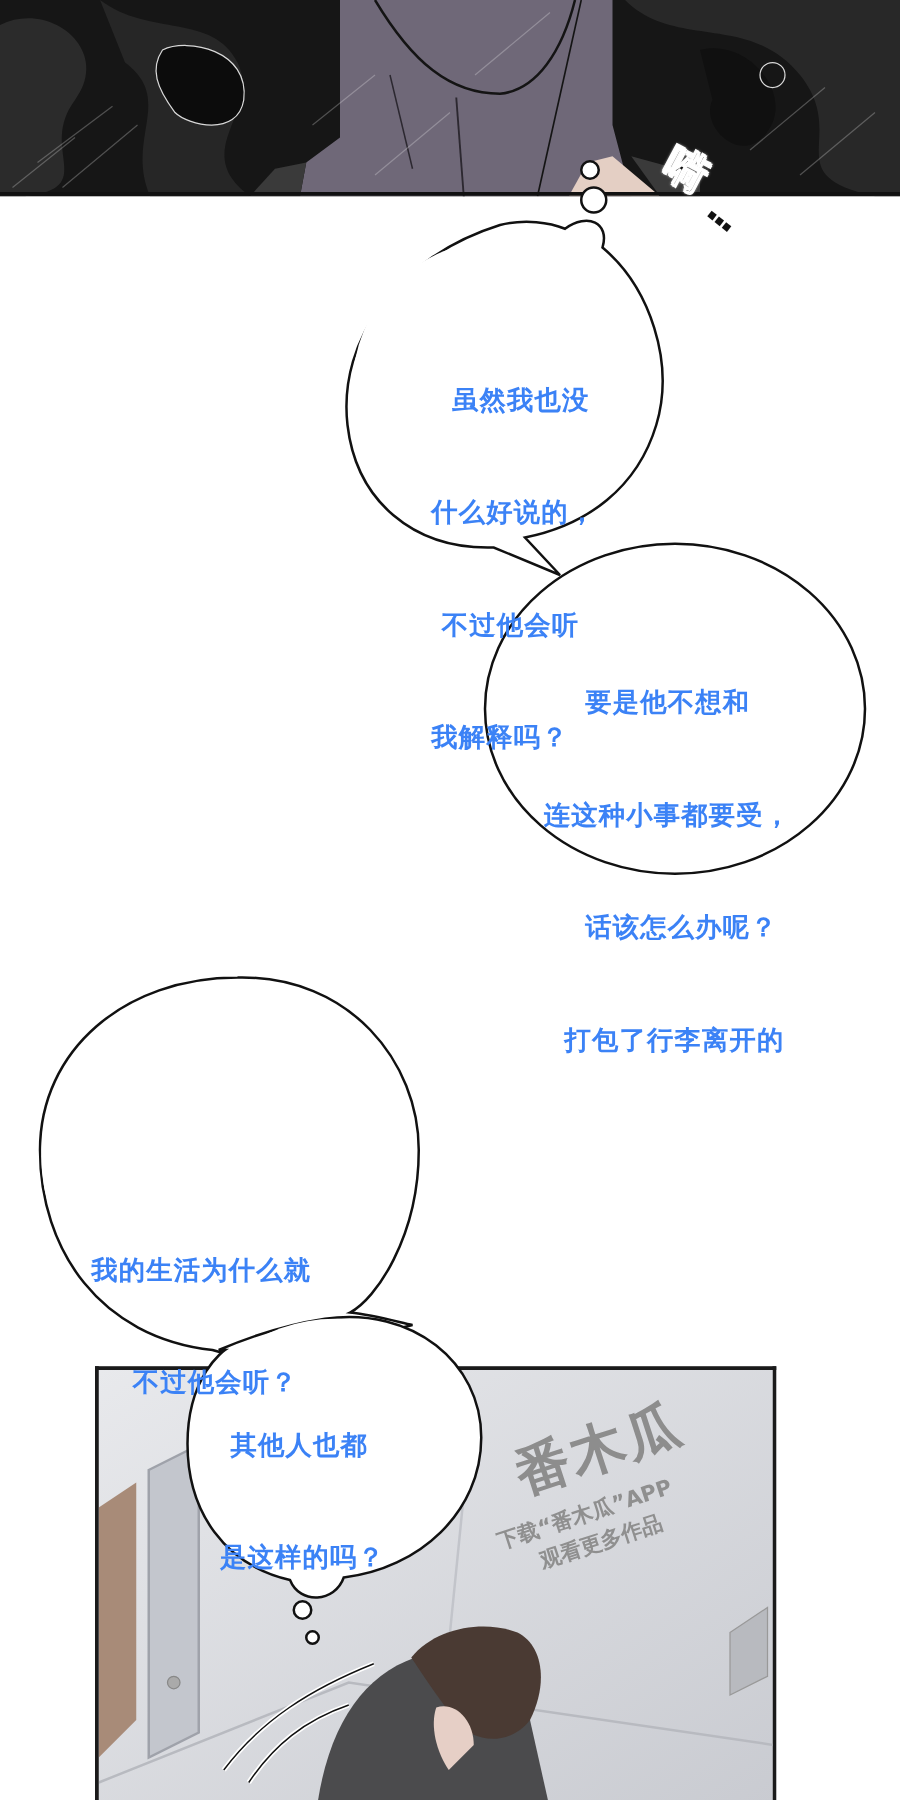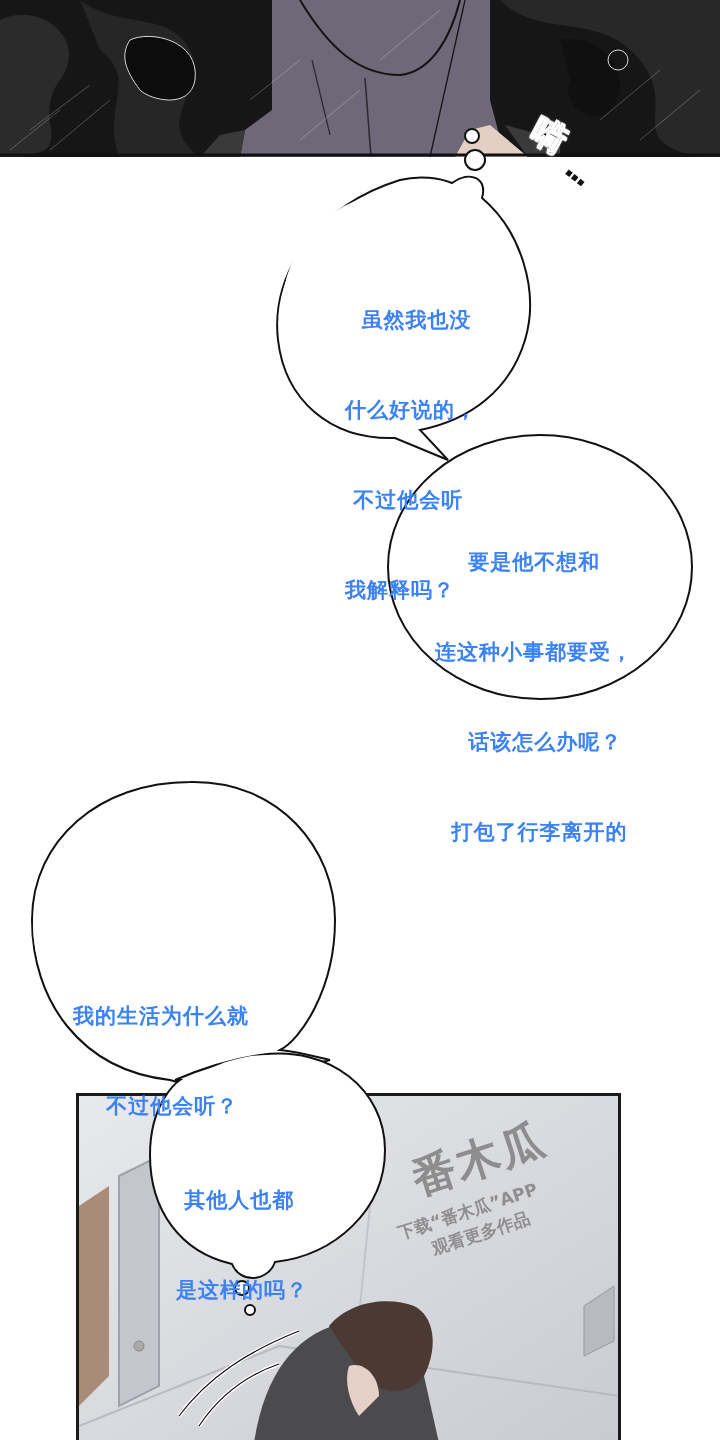--- a/index.html
+++ b/index.html
@@ -139,16 +139,16 @@
   <div>连这种小事都要受，</div>
   <div>    话该怎么办呢？</div>
   <div>  打包了行李离开的</div>
 </div>
 
 <div class="bubble-text" style="left:73px;top:941px;">
   <div>我的生活为什么就</div>
   <div>    不过他会听？</div>
 </div>
 
-<div class="bubble-text" style="left:176px;top:1125px;">
+<div class="bubble-text" style="left:176px;top:1081px;">
   <div> 其他人也都</div>
   <div>是这样的吗？</div>
 </div>
 
 </body></html>

